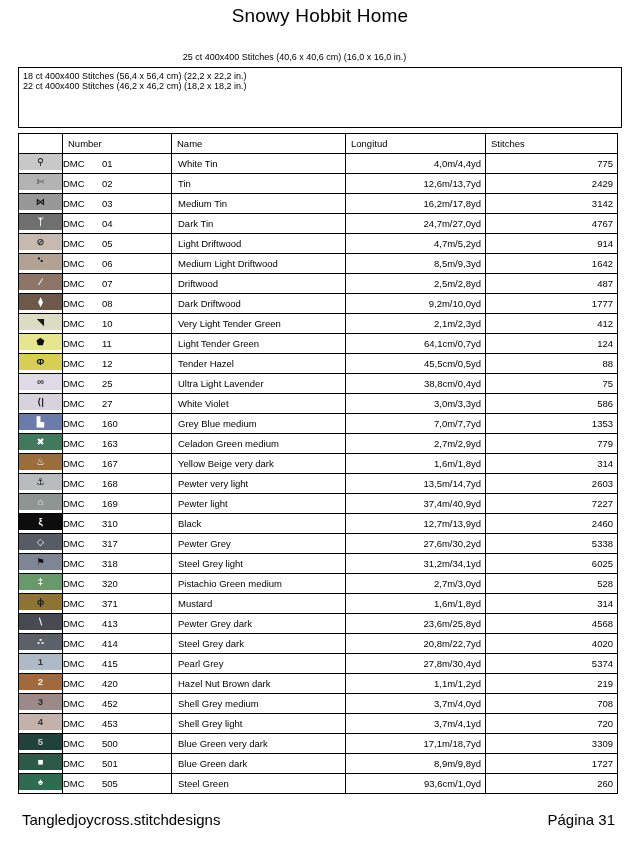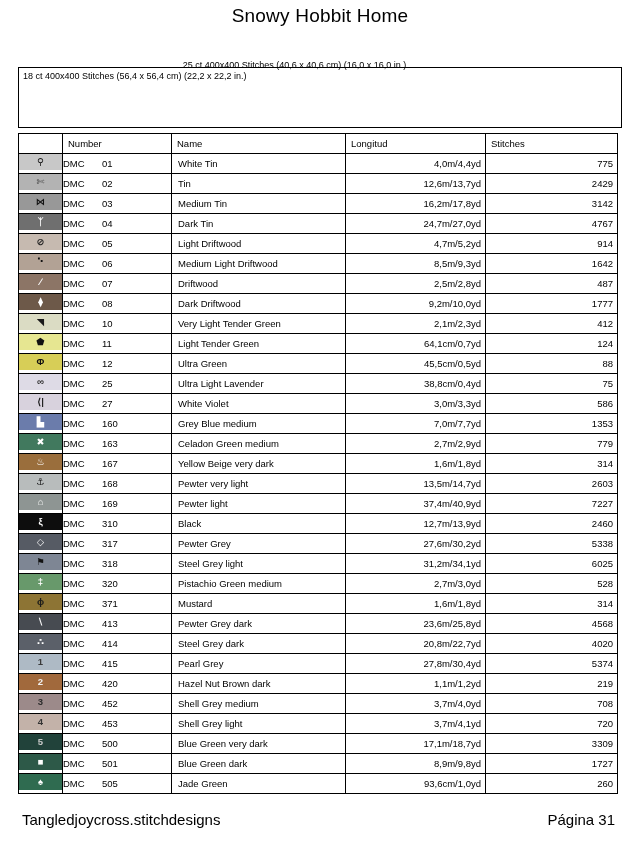--- a/index.html
+++ b/index.html
@@ -1,20 +1,20 @@
 <!DOCTYPE html>
 <html><head>
 <meta charset="utf-8">
 <style>
   html,body{margin:0;padding:0;background:#fff;}
   body{width:641px;height:847px;position:relative;overflow:hidden;
        font-family:"Liberation Sans",sans-serif;color:#000;}
   .title{position:absolute;top:5px;left:0;width:640px;text-align:center;
          font-size:19px;letter-spacing:0.2px;}
-  .subtitle{position:absolute;top:60px;left:0;width:589px;text-align:center;font-size:9px;}
+  .subtitle{position:absolute;top:52px;left:0;width:589px;text-align:center;font-size:9px;}
   .size-box{position:absolute;left:18px;top:67px;width:604px;height:61px;
             box-sizing:border-box;border:1px solid #000;padding:3px 0 12px 4px;
             font-size:9px;line-height:10.4px;}
   .size-box span{display:block;}
   table.legend{position:absolute;left:18px;top:133px;width:600px;
                border-collapse:collapse;table-layout:fixed;}
   .legend th,.legend td{border:1px solid #000;height:19px;padding:0;
                font-size:9.5px;overflow:hidden;white-space:nowrap;vertical-align:middle;}
   .legend th{font-weight:normal;text-align:left;padding-left:5px;}
   col.w-sym{width:44px;} col.w-num{width:109px;} col.w-name{width:174px;}
@@ -30,20 +30,21 @@
           justify-content:space-between;font-size:15px;}
 </style>
 </head>
 <body>
 
 <div class="title">Snowy Hobbit Home</div>
 <div class="subtitle">25 ct 400x400 Stitches (40,6 x 40,6 cm) (16,0 x 16,0 in.)</div>
 
 <div class="size-box">
   <span>18 ct 400x400 Stitches (56,4 x 56,4 cm) (22,2 x 22,2 in.)</span>
+  <span>22 ct 400x400 Stitches (46,2 x 46,2 cm) (18,2 x 18,2 in.)</span>
 </div>
 
 <table class="legend">
   <colgroup>
     <col class="w-sym">
       <col class="w-num">
       <col class="w-name">
       <col class="w-len">
       <col class="w-st">
   </colgroup>
@@ -167,21 +168,21 @@
         <td class="c-len">64,1cm/0,7yd</td>
         <td class="c-st">124</td>
       </tr>
       <tr>
         <td class="c-sym">
           <div class="swatch" style="background:#d7ce57">
             <span class="sym" style="color:#111111">Φ</span>
           </div>
         </td>
         <td class="c-num"><span class="brand">DMC</span><span>12</span></td>
-        <td class="c-name">Ultra Green</td>
+        <td class="c-name">Tender Hazel</td>
         <td class="c-len">45,5cm/0,5yd</td>
         <td class="c-st">88</td>
       </tr>
       <tr>
         <td class="c-sym">
           <div class="swatch" style="background:#dedbe6">
             <span class="sym" style="color:#333333">∞</span>
           </div>
         </td>
         <td class="c-num"><span class="brand">DMC</span><span>25</span></td>
@@ -398,21 +399,21 @@
         <td class="c-len">8,9m/9,8yd</td>
         <td class="c-st">1727</td>
       </tr>
       <tr>
         <td class="c-sym">
           <div class="swatch" style="background:#2f6b50">
             <span class="sym" style="color:#ffffff">♠</span>
           </div>
         </td>
         <td class="c-num"><span class="brand">DMC</span><span>505</span></td>
-        <td class="c-name">Jade Green</td>
+        <td class="c-name">Steel Green</td>
         <td class="c-len">93,6cm/1,0yd</td>
         <td class="c-st">260</td>
       </tr>
     </tbody>
 </table>
 
 <div class="footer">
   <span>Tangledjoycross.stitchdesigns</span>
   <span>Página 31</span>
 </div>

